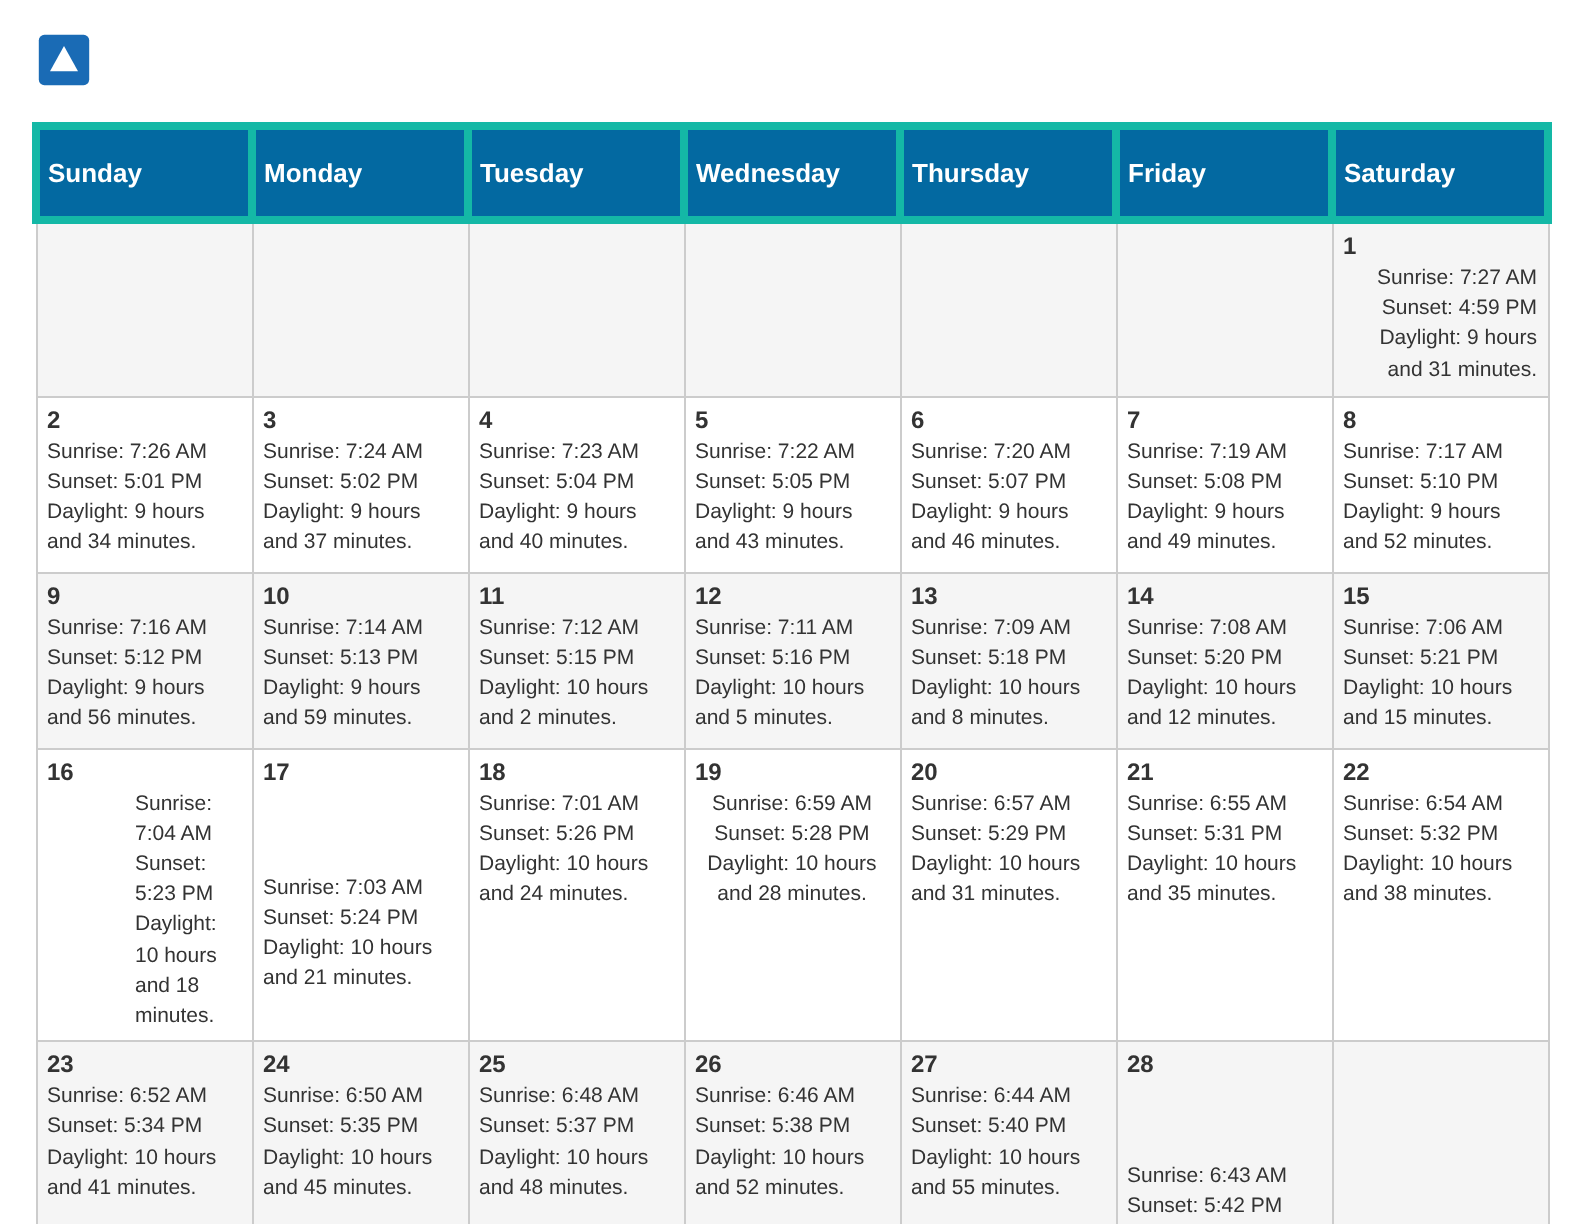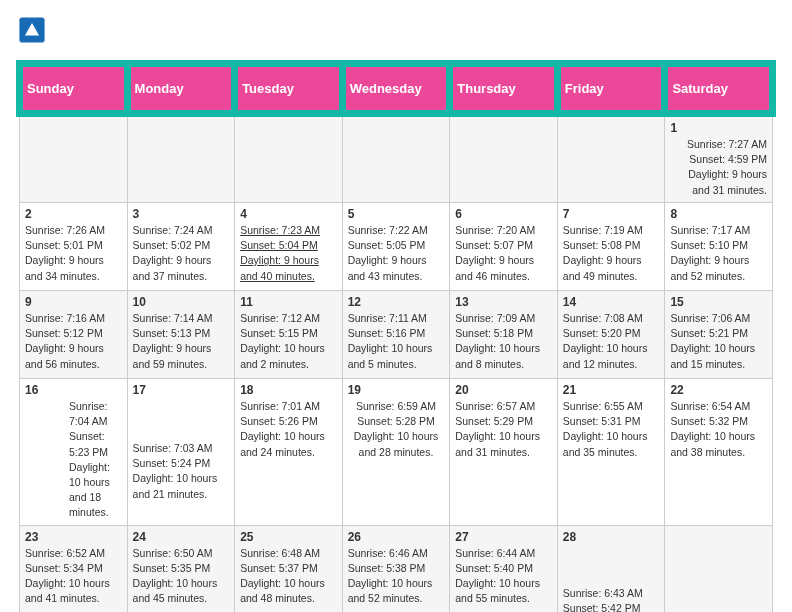--- a/index.html
+++ b/index.html
@@ -36,27 +36,27 @@
     .calendar-subtitle {
       font-size: 14px;
       color: #555;
     }
     table {
       width: 100%;
       border-collapse: collapse;
       table-layout: fixed;
     }
     thead tr th {
-      background-color: #ec4899;
+      background-color: #0369a1;
       color: #fff;
       font-size: 13px;
       font-weight: bold;
       padding: 14px 4px;
       text-align: left;
-      border: 7px solid #14b8a6;
+      border: 4px solid #14b8a6;
     }
     tbody tr td {
       border: 1px solid #ccc;
       vertical-align: top;
       padding: 4px 5px;
       font-size: 10.5px;
       color: #333;
       height: 88px;
     }
     tbody tr:nth-child(odd) td {
@@ -135,21 +135,21 @@
 Daylight: 9 hours and 34 minutes.</div>
         </td>
         <td>
           <span class="day-number">3</span>
           <div class="day-info" style="white-space: pre-line;">Sunrise: 7:24 AM
 Sunset: 5:02 PM
 Daylight: 9 hours and 37 minutes.</div>
         </td>
         <td>
           <span class="day-number">4</span>
-          <div class="day-info" style="white-space: pre-line; text-decoration: underline;">Sunrise: 7:23 AM
+          <div class="day-info" style="white-space: pre-line;">Sunrise: 7:23 AM
 Sunset: 5:04 PM
 Daylight: 9 hours and 40 minutes.</div>
         </td>
         <td>
           <span class="day-number">5</span>
           <div class="day-info" style="white-space: pre-line;">Sunrise: 7:22 AM
 Sunset: 5:05 PM
 Daylight: 9 hours and 43 minutes.</div>
         </td>
         <td>

